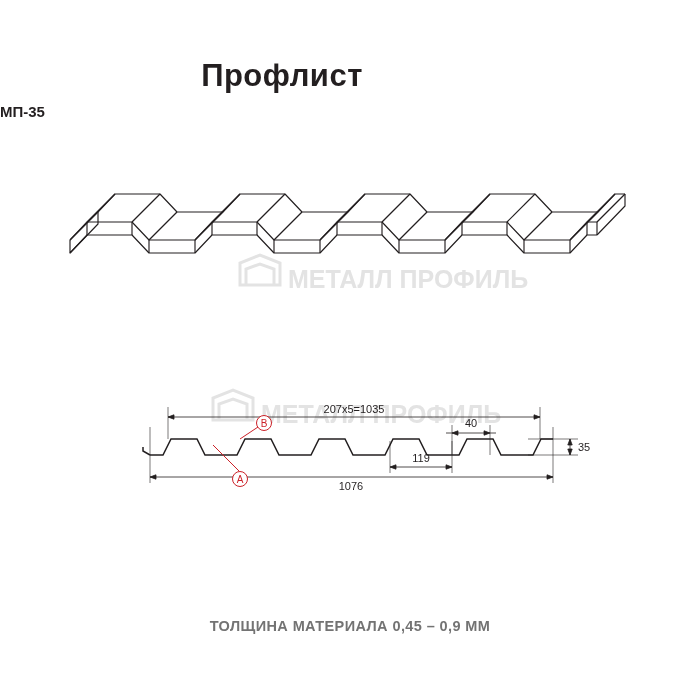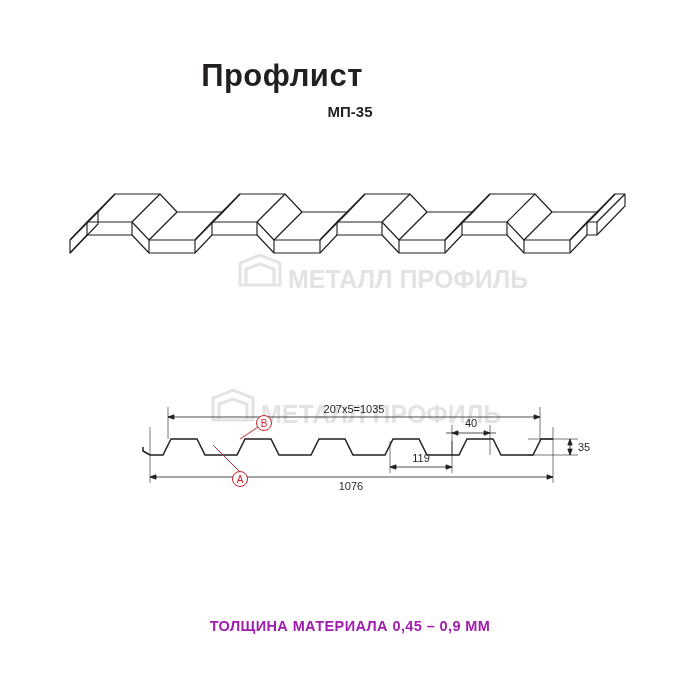--- a/index.html
+++ b/index.html
@@ -29,21 +29,20 @@
     font-size: 31px;
     font-weight: bold;
     letter-spacing: 0.5px;
     color: #231f20;
   }
   .subtitle {
     position: absolute;
     top: 103px;
     left: 0;
     width: 700px;
-    text-align: center;
     font-size: 15px;
     font-weight: bold;
     color: #231f20;
   }
   .iso-wrap {
     position: absolute;
     top: 160px;
     left: 0;
     width: 700px;
     height: 190px;
@@ -57,21 +56,21 @@
   }
   .footer {
     position: absolute;
     top: 618px;
     left: 0;
     width: 700px;
     text-align: center;
     font-size: 14.5px;
     font-weight: bold;
     letter-spacing: 0.4px;
-    color: #a21caf;
+    color: #737373;
   }
   svg {
     display: block;
   }
   .wm text {
     font-family: "Liberation Sans", sans-serif;
     font-weight: bold;
     fill: #e3e3e3;
   }
   .dim-text {

